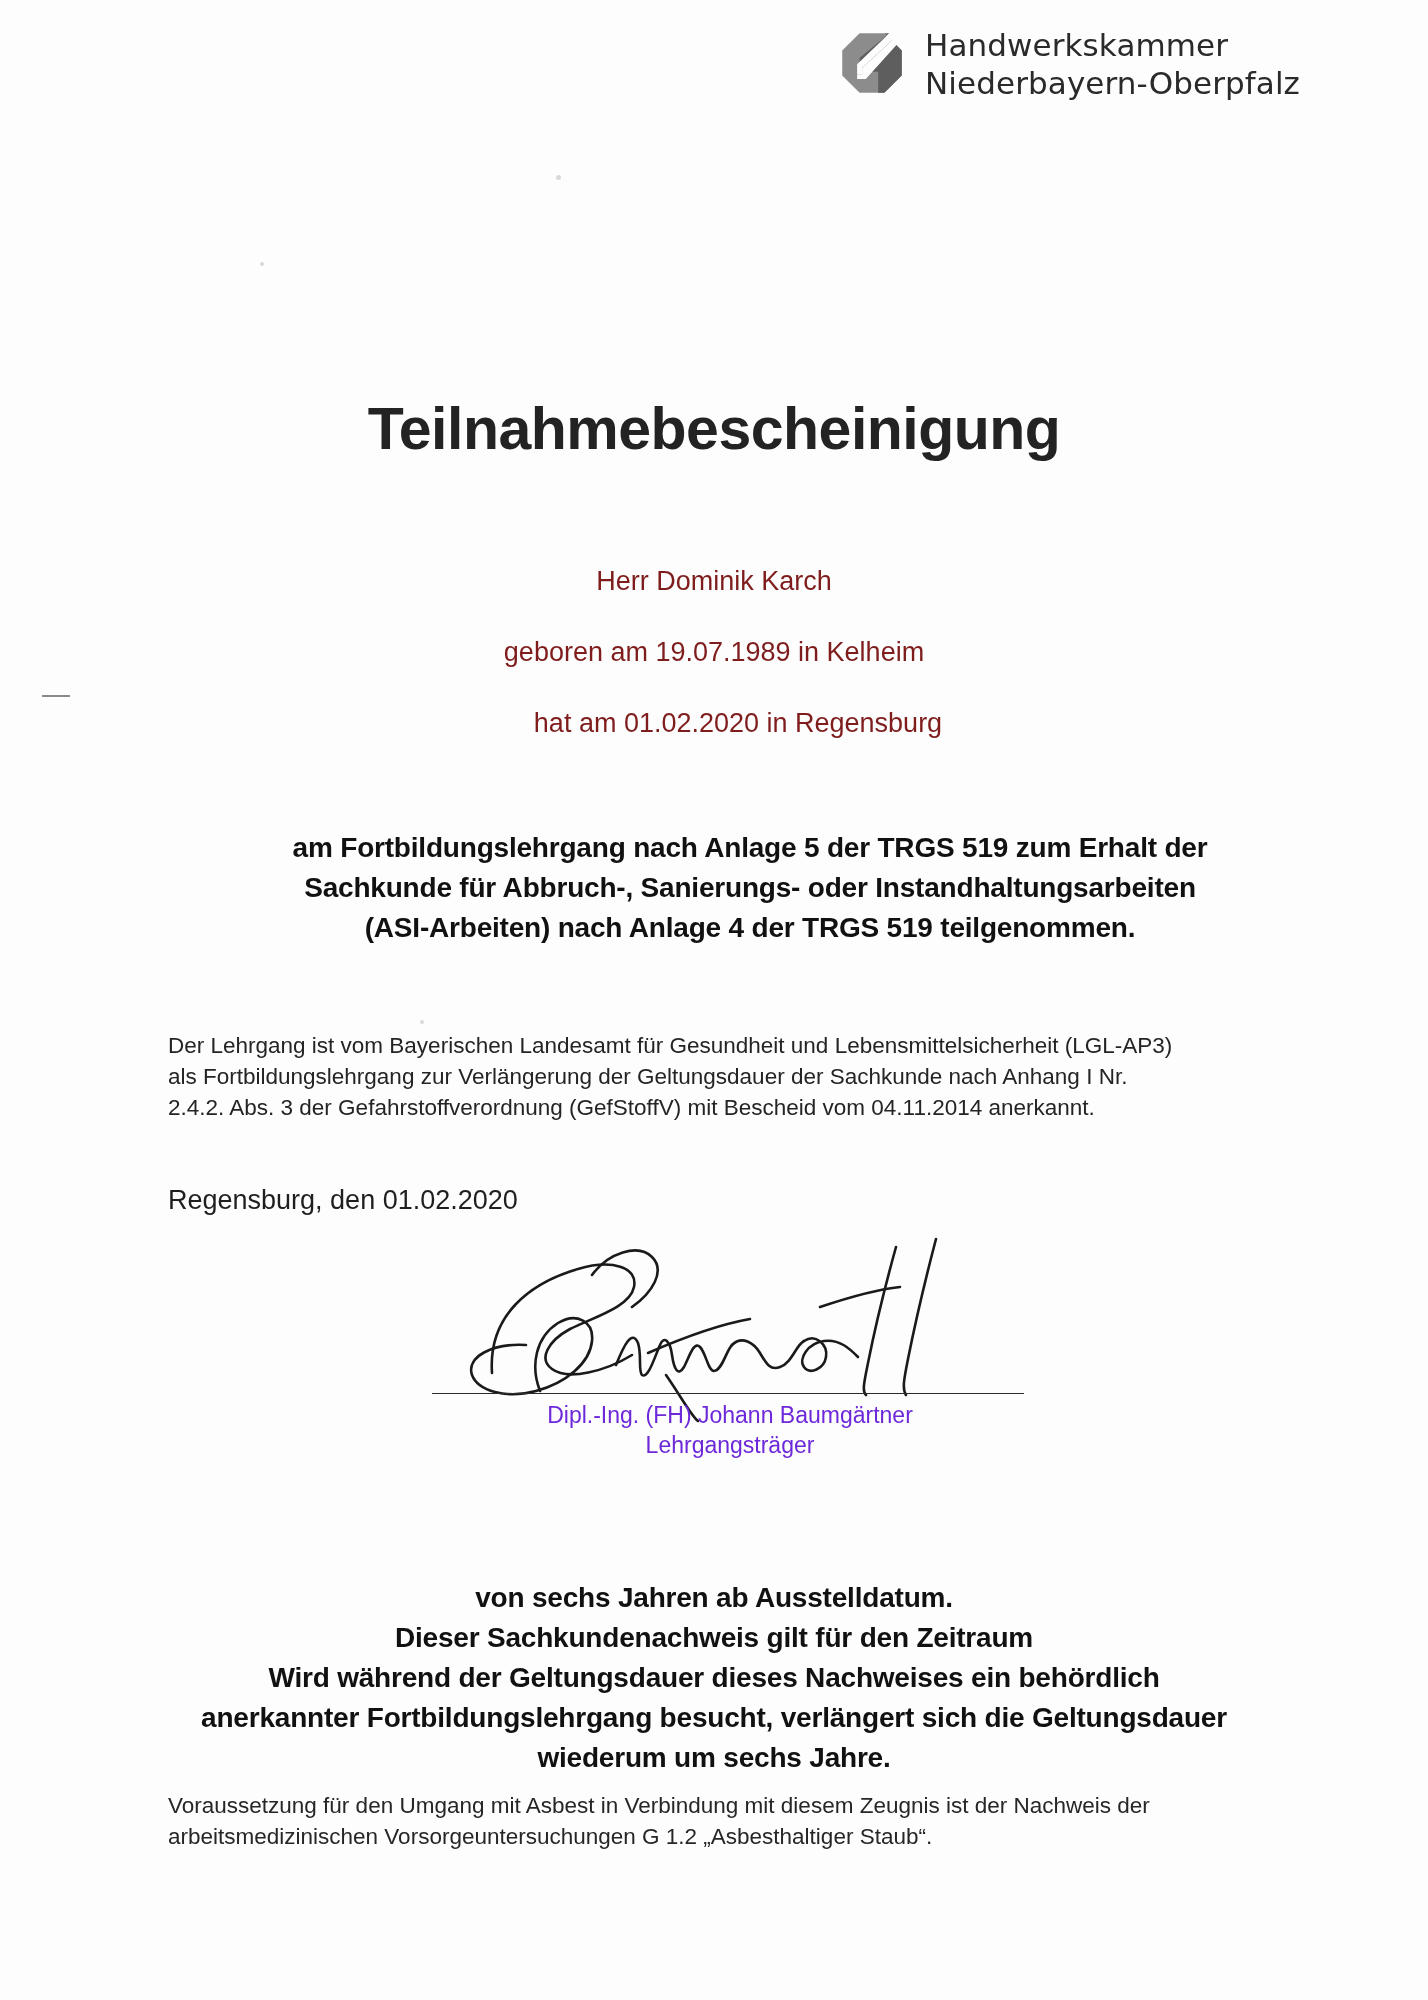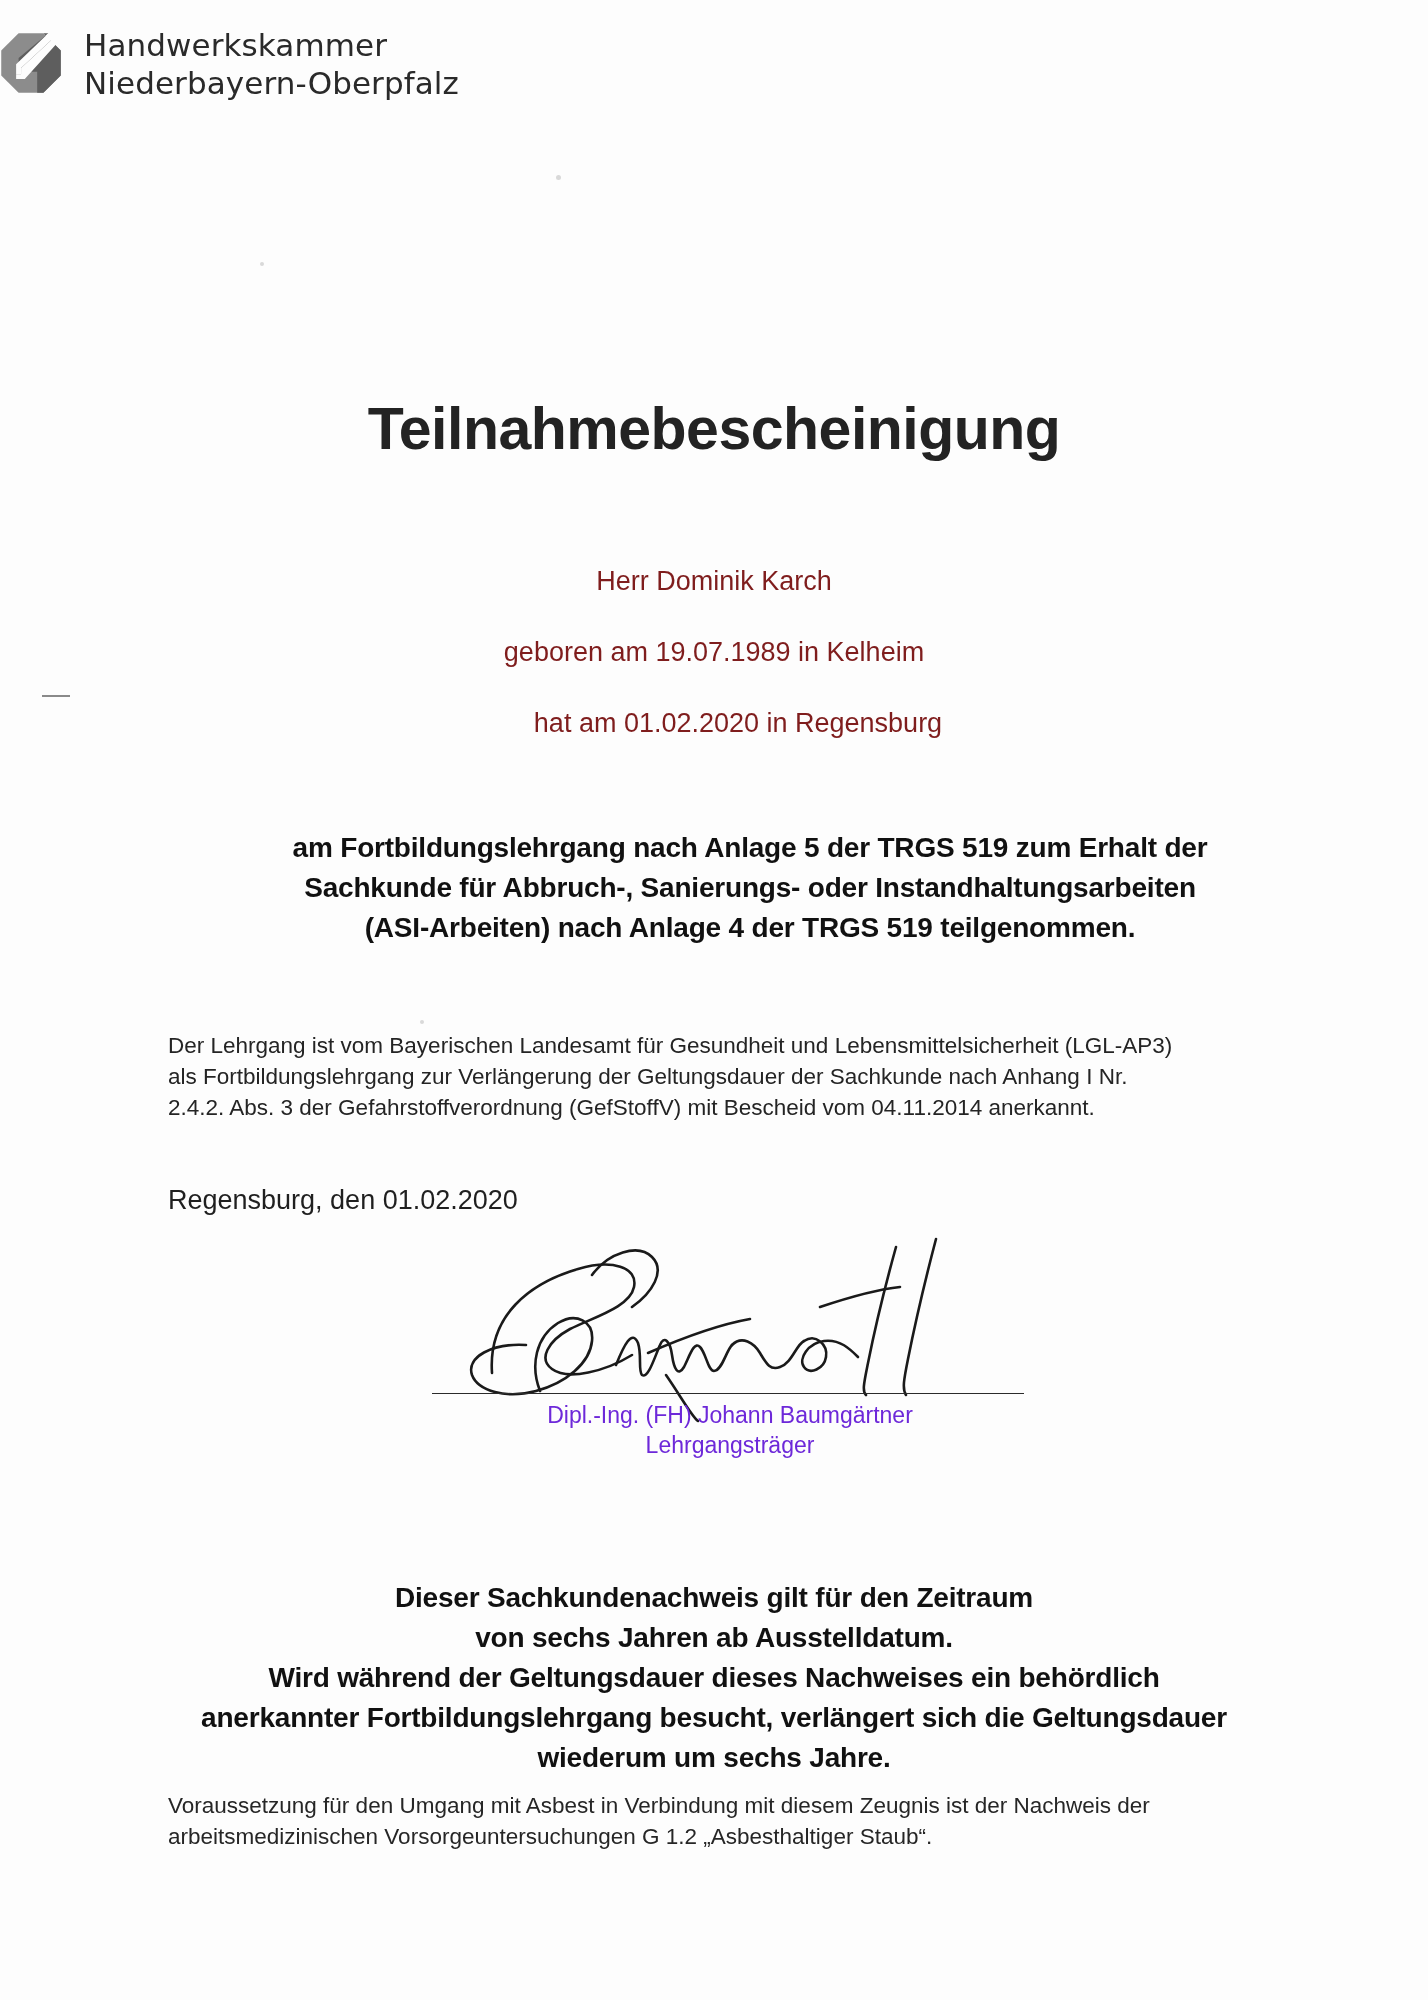--- a/index.html
+++ b/index.html
@@ -23,22 +23,23 @@
     background: #fdfdfd;
   }
 
   
   .header {
     position: absolute;
     top: 26px;
     left: 0;
     width: 1428px;
     display: flex;
-    justify-content: flex-start;
+    justify-content: flex-end;
     align-items: flex-start;
+    padding-right: 128px;
     box-sizing: border-box;
   }
   .logo-mark {
     width: 62px;
     height: 62px;
     margin-right: 22px;
     margin-top: 6px;
     flex: 0 0 auto;
   }
   .org-name {
@@ -268,22 +269,22 @@
       </g>
     </svg>
   </div>
   <div class="sig-rule"></div>
   <div class="sig-caption">
     <div class="sig-caption-line">Dipl.-Ing. (FH) Johann Baumgärtner</div>
     <div class="sig-caption-line">Lehrgangsträger</div>
   </div>
 
   <div class="validity-block">
+    <div class="validity-line">von sechs Jahren ab Ausstelldatum.</div>
     <div class="validity-line">Dieser Sachkundenachweis gilt für den Zeitraum</div>
-    <div class="validity-line">von sechs Jahren ab Ausstelldatum.</div>
     <div class="validity-line">Wird während der Geltungsdauer dieses Nachweises ein behördlich</div>
     <div class="validity-line">anerkannter Fortbildungslehrgang besucht, verlängert sich die Geltungsdauer</div>
     <div class="validity-line">wiederum um sechs Jahre.</div>
   </div>
 
   <div class="footer-block">
     <div class="footer-line">Voraussetzung für den Umgang mit Asbest in Verbindung mit diesem Zeugnis ist der Nachweis der</div>
     <div class="footer-line">arbeitsmedizinischen Vorsorgeuntersuchungen G 1.2 „Asbesthaltiger Staub“.</div>
   </div>
 

